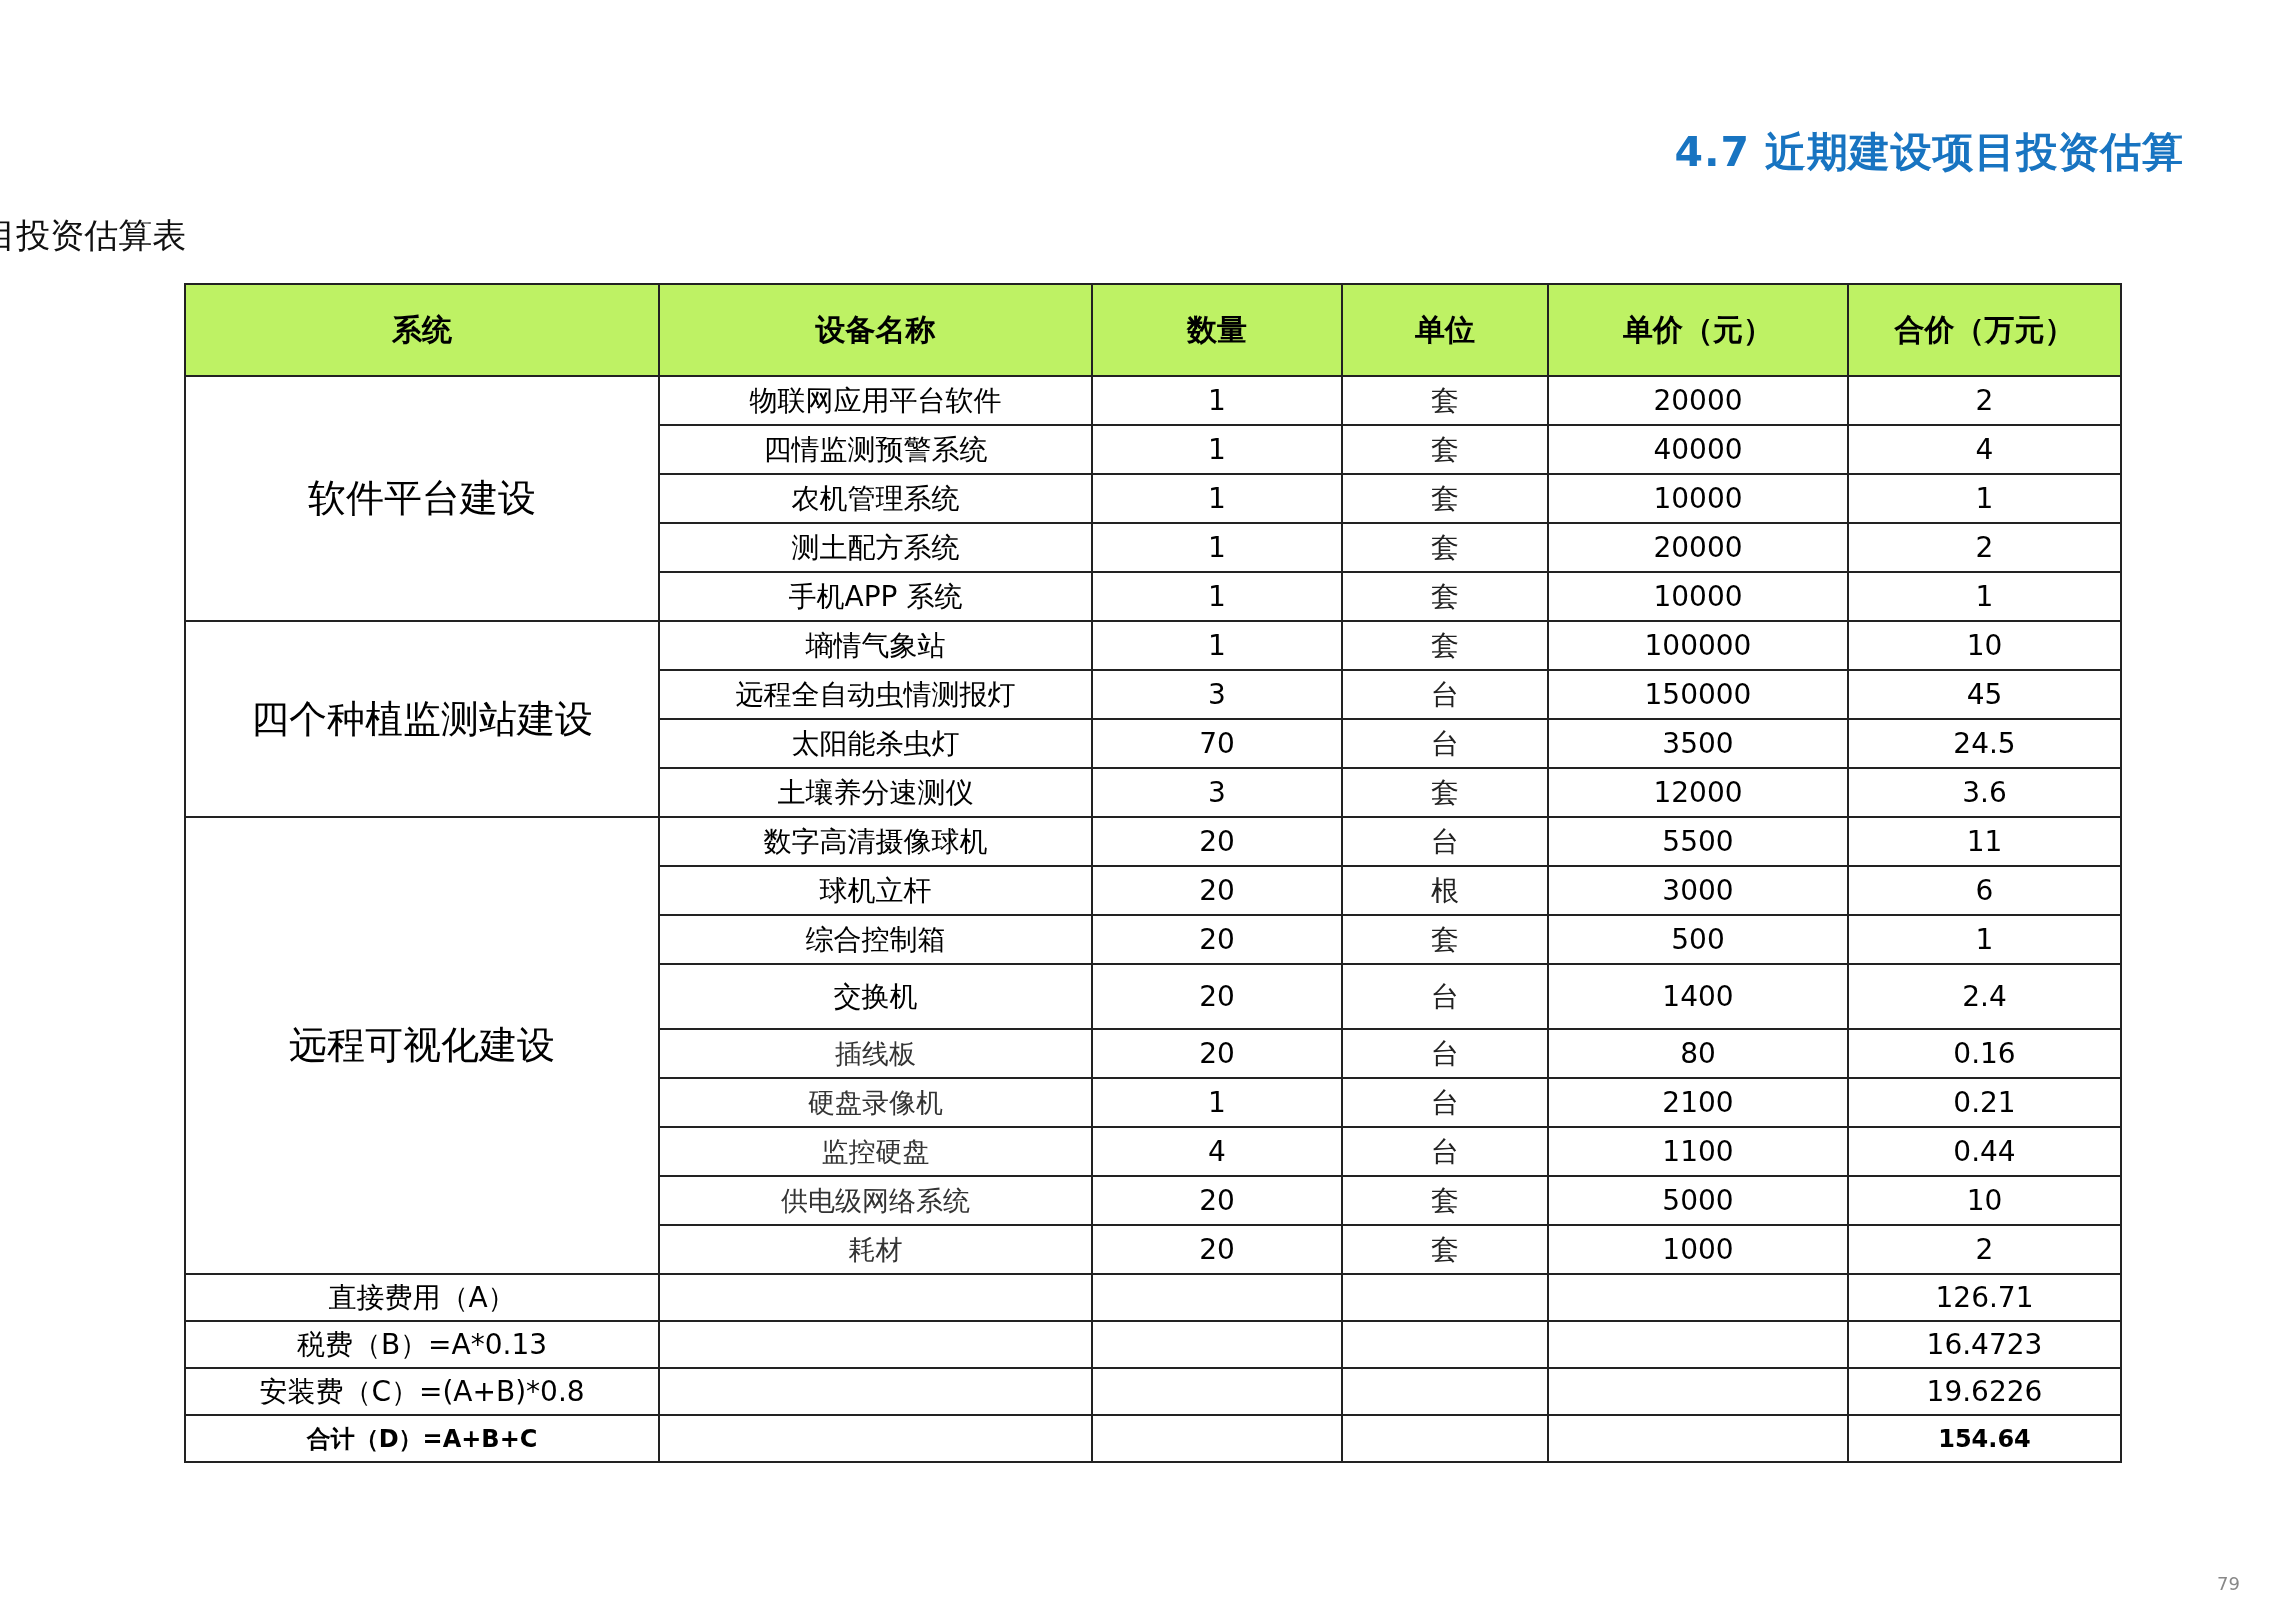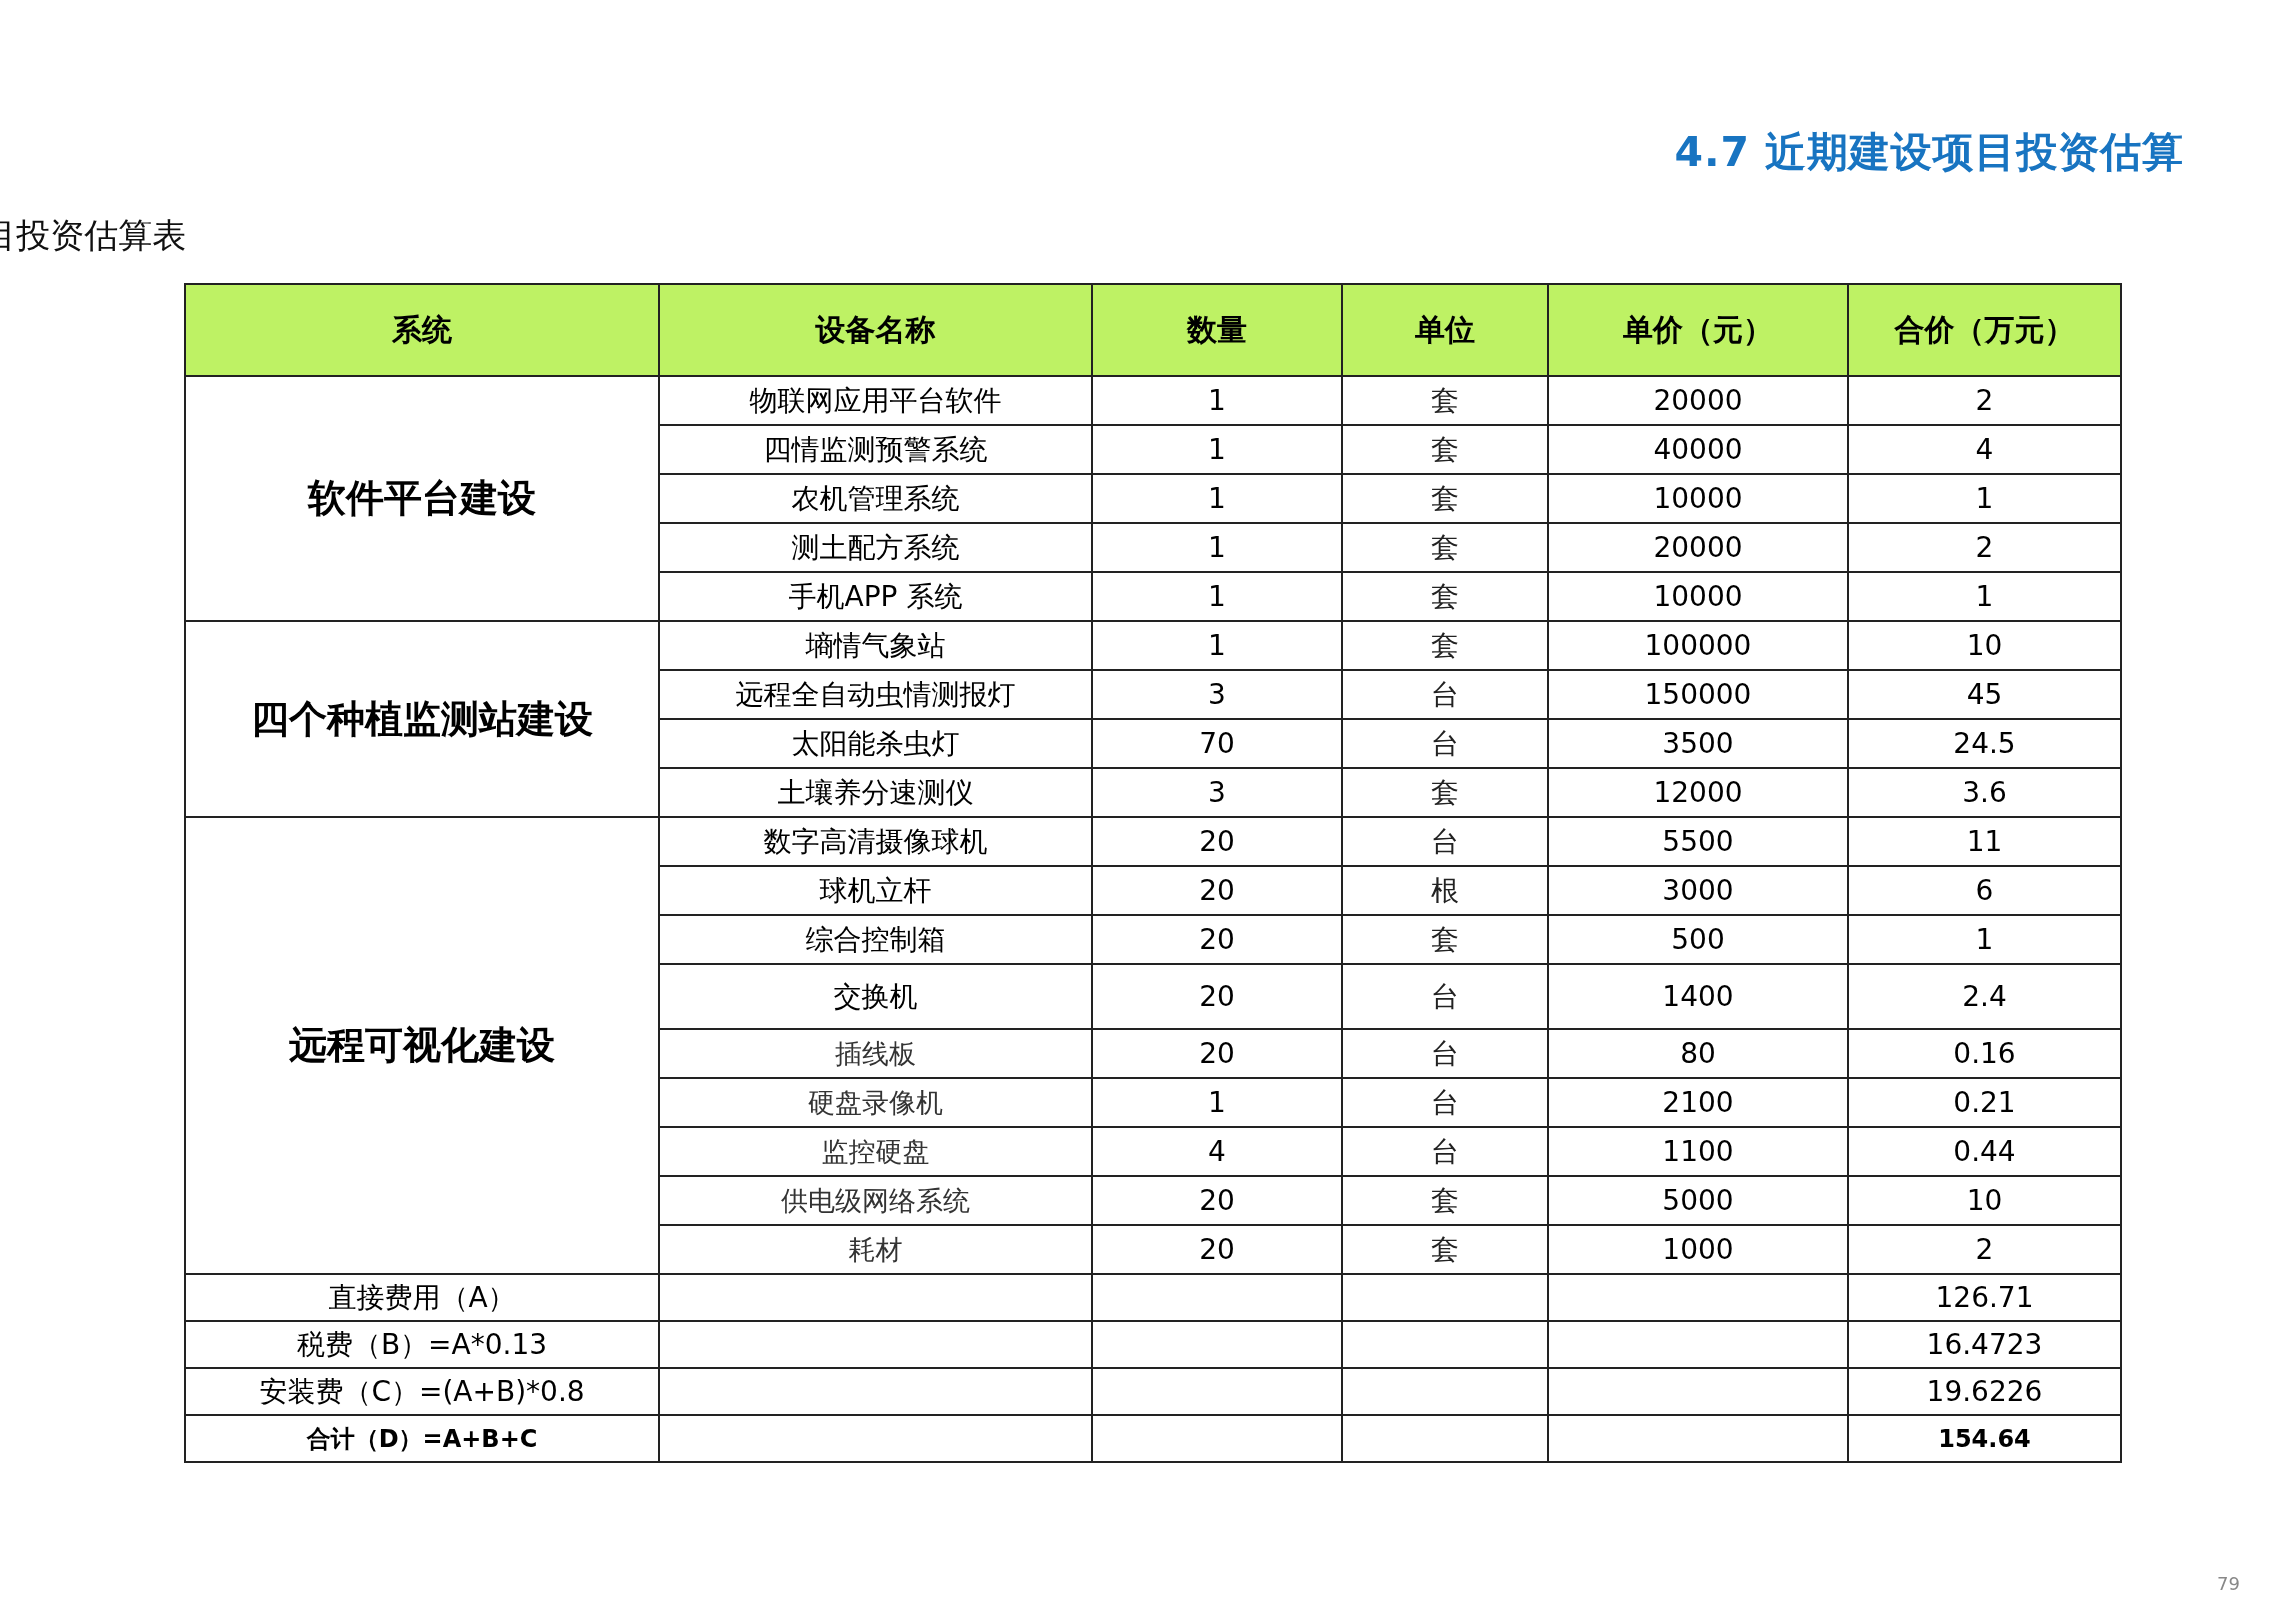--- a/index.html
+++ b/index.html
@@ -9,21 +9,21 @@
              color:#1874c1; letter-spacing:0.9px; white-space:nowrap;margin-top:28px; }
   .caption { position:absolute; left:0; width:2293px; top:213px; 
              font-size:34px; color:#111; }
   .caption span { display:inline-block; margin-left:-322px; }
   table.inv { position:absolute; left:184px; top:283px; border-collapse:collapse;
               table-layout:fixed; width:1936px; }
   table.inv td, table.inv th { border:2.7px solid #222; text-align:center; vertical-align:middle;
               padding:0; overflow:hidden; white-space:nowrap; }
   table.inv th { background:#bef264; font-weight:bold; font-size:30px; height:90px; }
   table.inv td { font-size:28px; height:47px; }
-  table.inv td.group { font-weight:bold; font-size:38px; }
+  table.inv td.group { font-weight:normal; font-size:38px; }
   table.inv tr.tall td { height:63px; }
   table.inv td.light { color:#333; font-family:"DejaVu Serif","Liberation Serif",serif; font-size:27px;margin-top:40px; }
   table.inv td.unit { font-family:"DejaVu Serif","Liberation Serif",serif; color:#222; }
   table.inv tr.sum td { height:45px; }
   table.inv tr.total td { font-weight:bold; font-size:24px; }
   .pageno { position:absolute; left:2217px; top:1573px; font-size:18px; color:#888; }
 </style>
 </head>
 <body>
 

